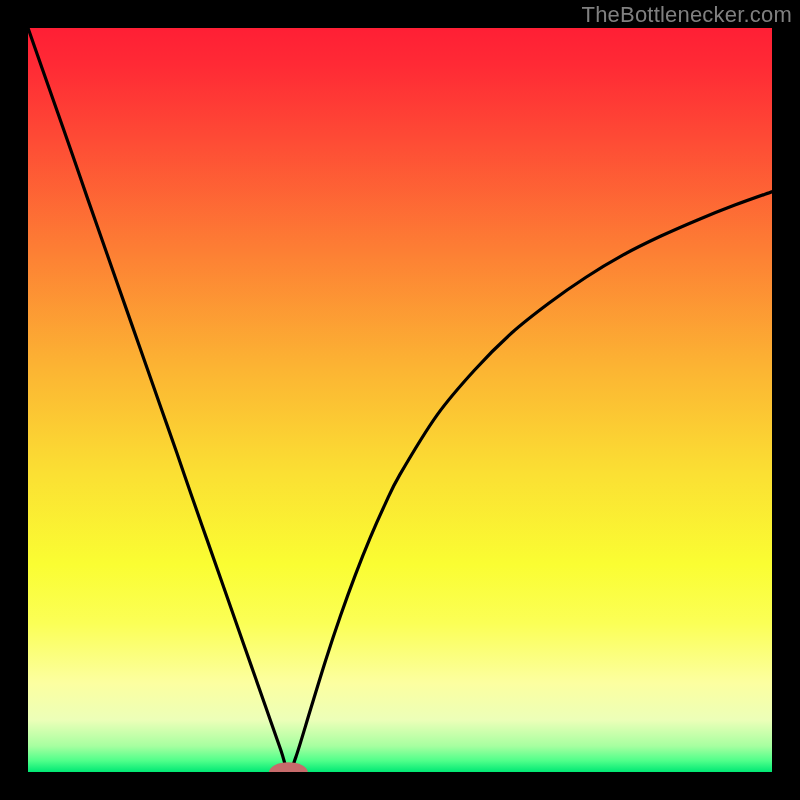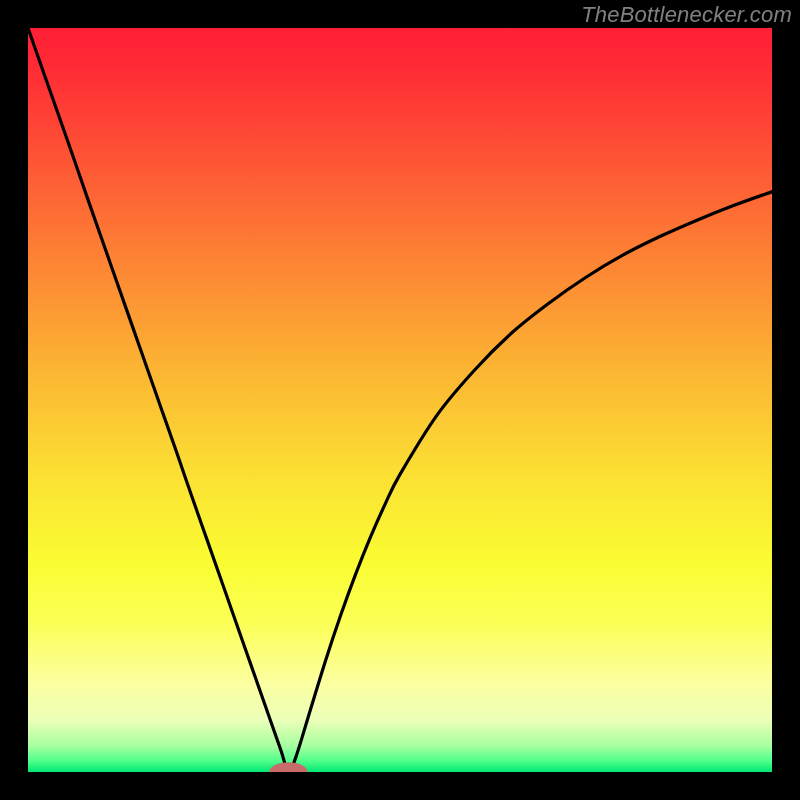--- a/index.html
+++ b/index.html
@@ -9,21 +9,20 @@
     height: 800px;
     background: #000;
     overflow: hidden;
     font-family: Arial, Helvetica, sans-serif;
   }
   .outer {
     position: relative;
     width: 800px;
     height: 800px;
     background: #000;
-    font-style: italic;
   }
   .plot {
     position: absolute;
     left: 28px;
     top: 28px;
     width: 744px;
     height: 744px;
     overflow: hidden;
   }
   .attribution {

